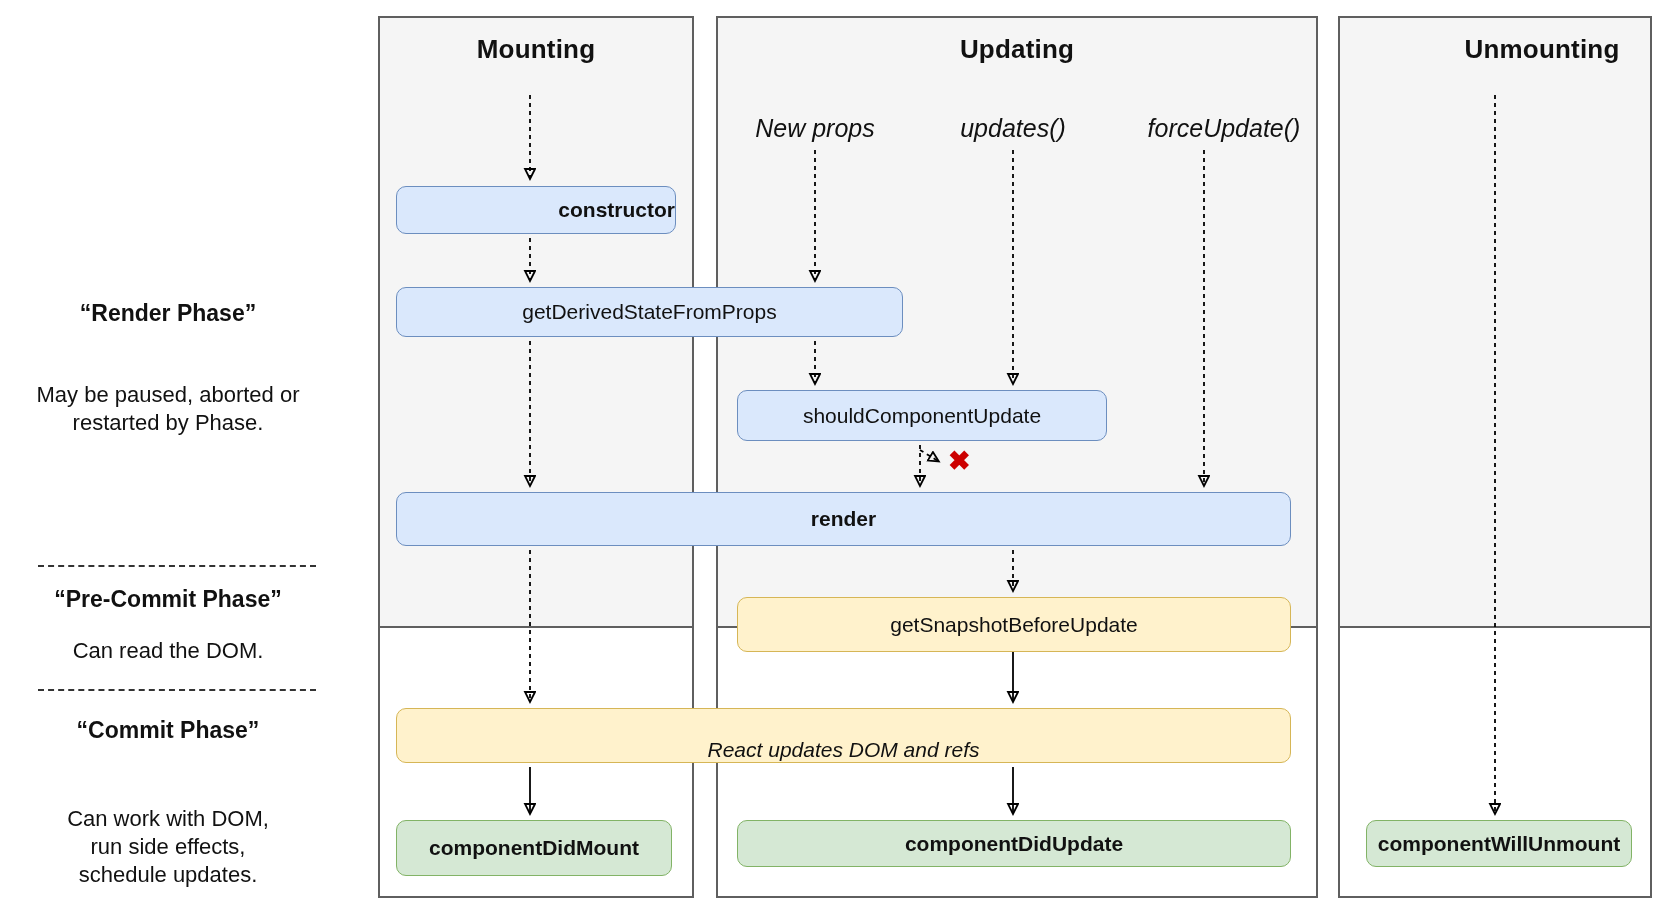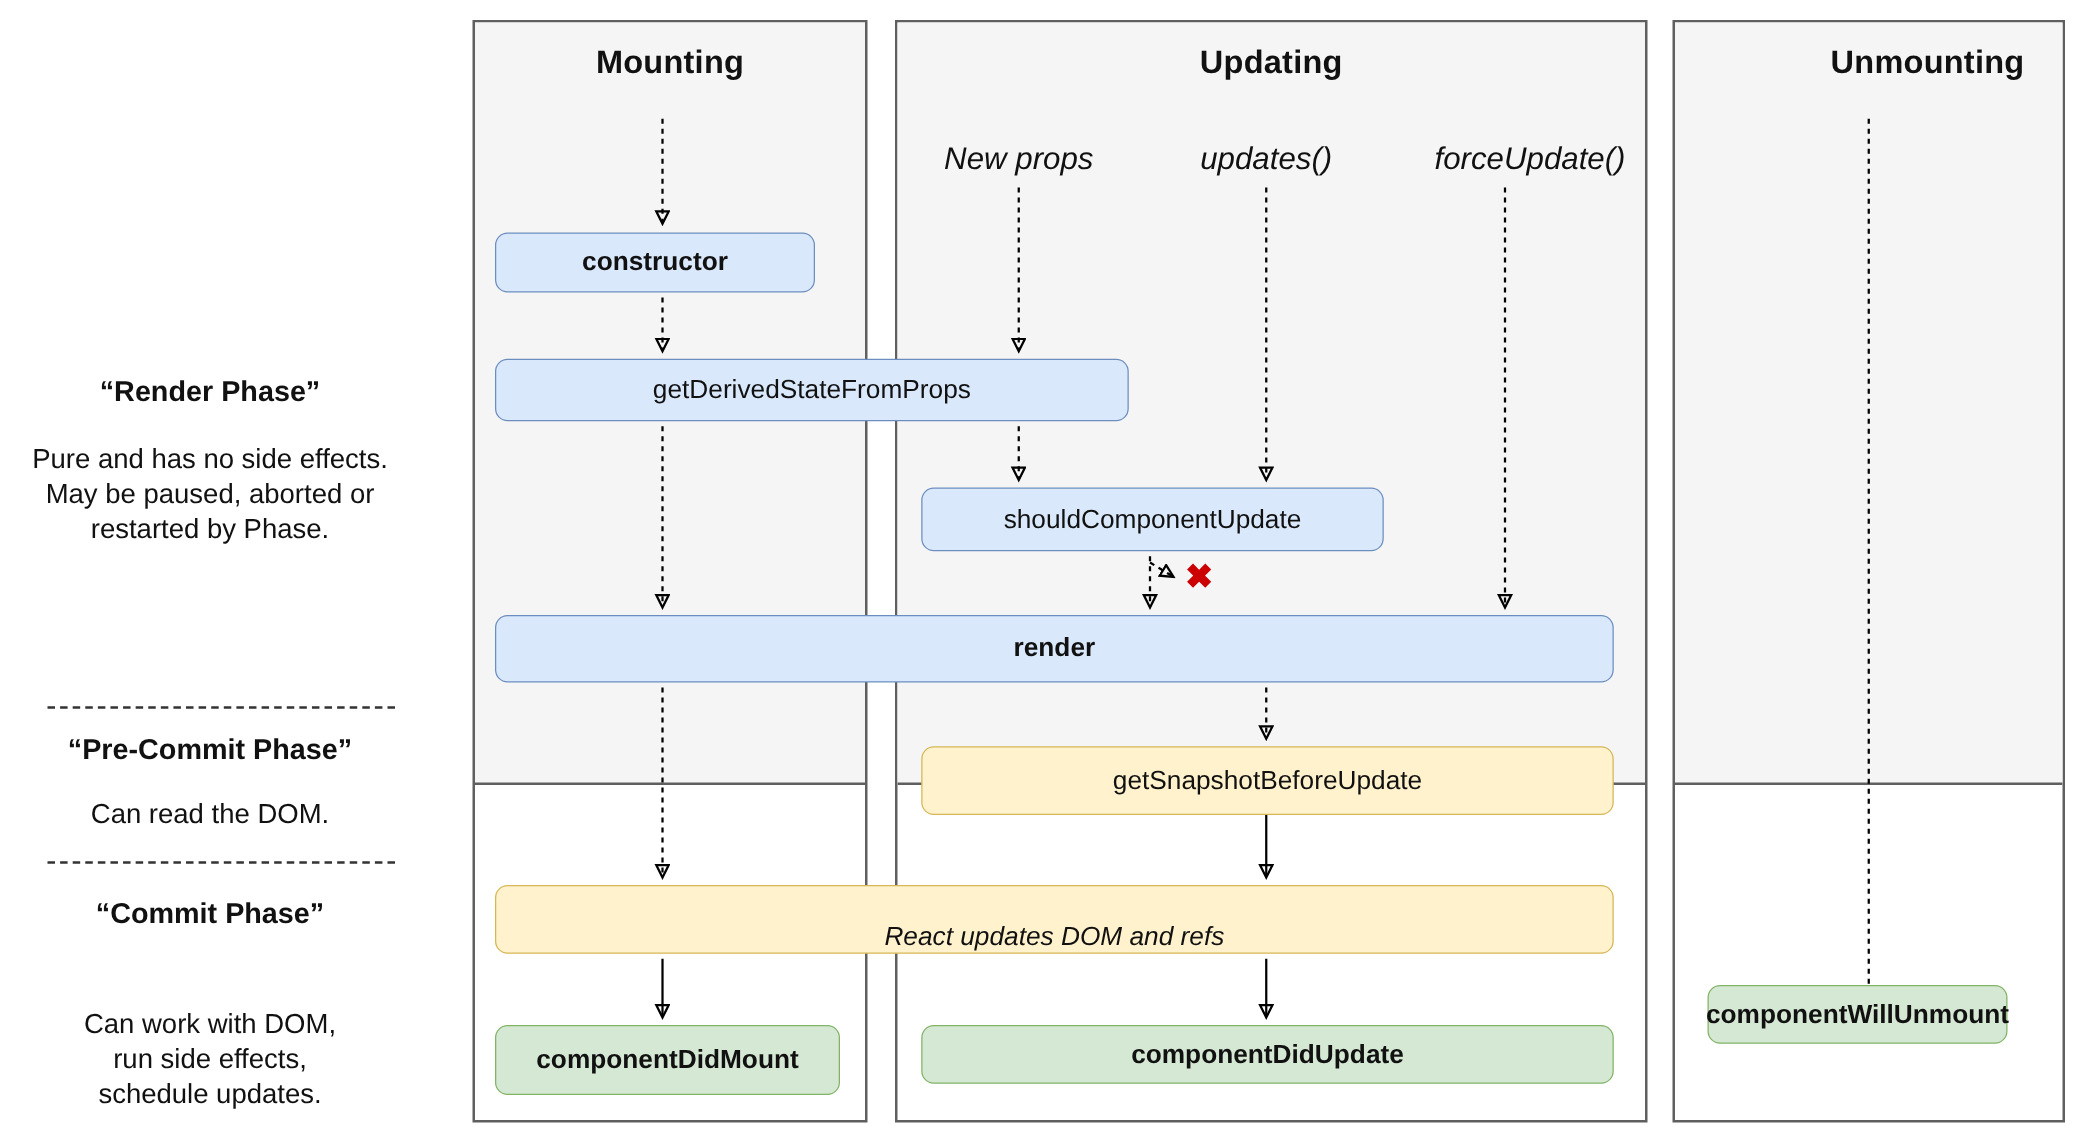--- a/index.html
+++ b/index.html
@@ -125,21 +125,20 @@
 
   <div class="col-title" style="left:378px; top:34px; width:316px;">Mounting</div>
   <div class="col-title" style="left:716px; top:34px; width:602px;">Updating</div>
   <div class="col-title" style="left:1338px; top:34px; width:374px;padding-left:17px;">Unmounting</div>
 
   <div class="trigger" style="left:815px; top:128px;">New props</div>
   <div class="trigger" style="left:1013px; top:128px;">updates()</div>
   <div class="trigger" style="left:1224px; top:128px;">forceUpdate()</div>
 
   <div class="phase-title" style="top:300px;">“Render Phase”</div>
-  <div class="phase-line" style="top:354px;">Pure and has no side effects.</div>
   <div class="phase-line" style="top:382px;">May be paused, aborted or</div>
   <div class="phase-line" style="top:410px;">restarted by Phase.</div>
 
   <div class="phase-sep" style="top:565px;"></div>
 
   <div class="phase-title" style="top:586px;">“Pre-Commit Phase”</div>
   <div class="phase-line" style="top:638px;">Can read the DOM.</div>
 
   <div class="phase-sep" style="top:689px;"></div>
 
@@ -170,21 +169,21 @@
 
     <path class="dashed" d="M1013,550 V590" marker-end="url(#arrow)"></path>
     <path d="M1013,652 V701" marker-end="url(#arrow)"></path>
     <path d="M1013,767 V813" marker-end="url(#arrow)"></path>
 
     <path class="dashed" d="M1495,95 V813" marker-end="url(#arrow)"></path>
   </svg>
 
   <span class="abort-x" style="left:948px; top:448px;">✖</span>
 
-  <div class="node blue bold" style="left:396px; top:186px; width:256px; height:48px;">
+  <div class="node blue bold" style="left:396px; top:186px; width:280px; height:48px;justify-content:flex-end;">
     <span>constructor</span>
   </div>
 
   <div class="node blue" style="left:396px; top:287px; width:507px; height:50px;">
     <span>getDerivedStateFromProps</span>
   </div>
 
   <div class="node blue" style="left:737px; top:390px; width:370px; height:51px;">
     <span>shouldComponentUpdate</span>
   </div>
@@ -202,17 +201,17 @@
   </div>
 
   <div class="node green bold" style="left:396px; top:820px; width:276px; height:56px;">
     <span>componentDidMount</span>
   </div>
 
   <div class="node green bold" style="left:737px; top:820px; width:554px; height:47px;">
     <span>componentDidUpdate</span>
   </div>
 
-  <div class="node green bold" style="left:1366px; top:788px; width:240px; height:47px;">
+  <div class="node green bold" style="left:1366px; top:820px; width:266px; height:47px;">
     <span>componentWillUnmount</span>
   </div>
 
 </div>
 
 </body></html>

